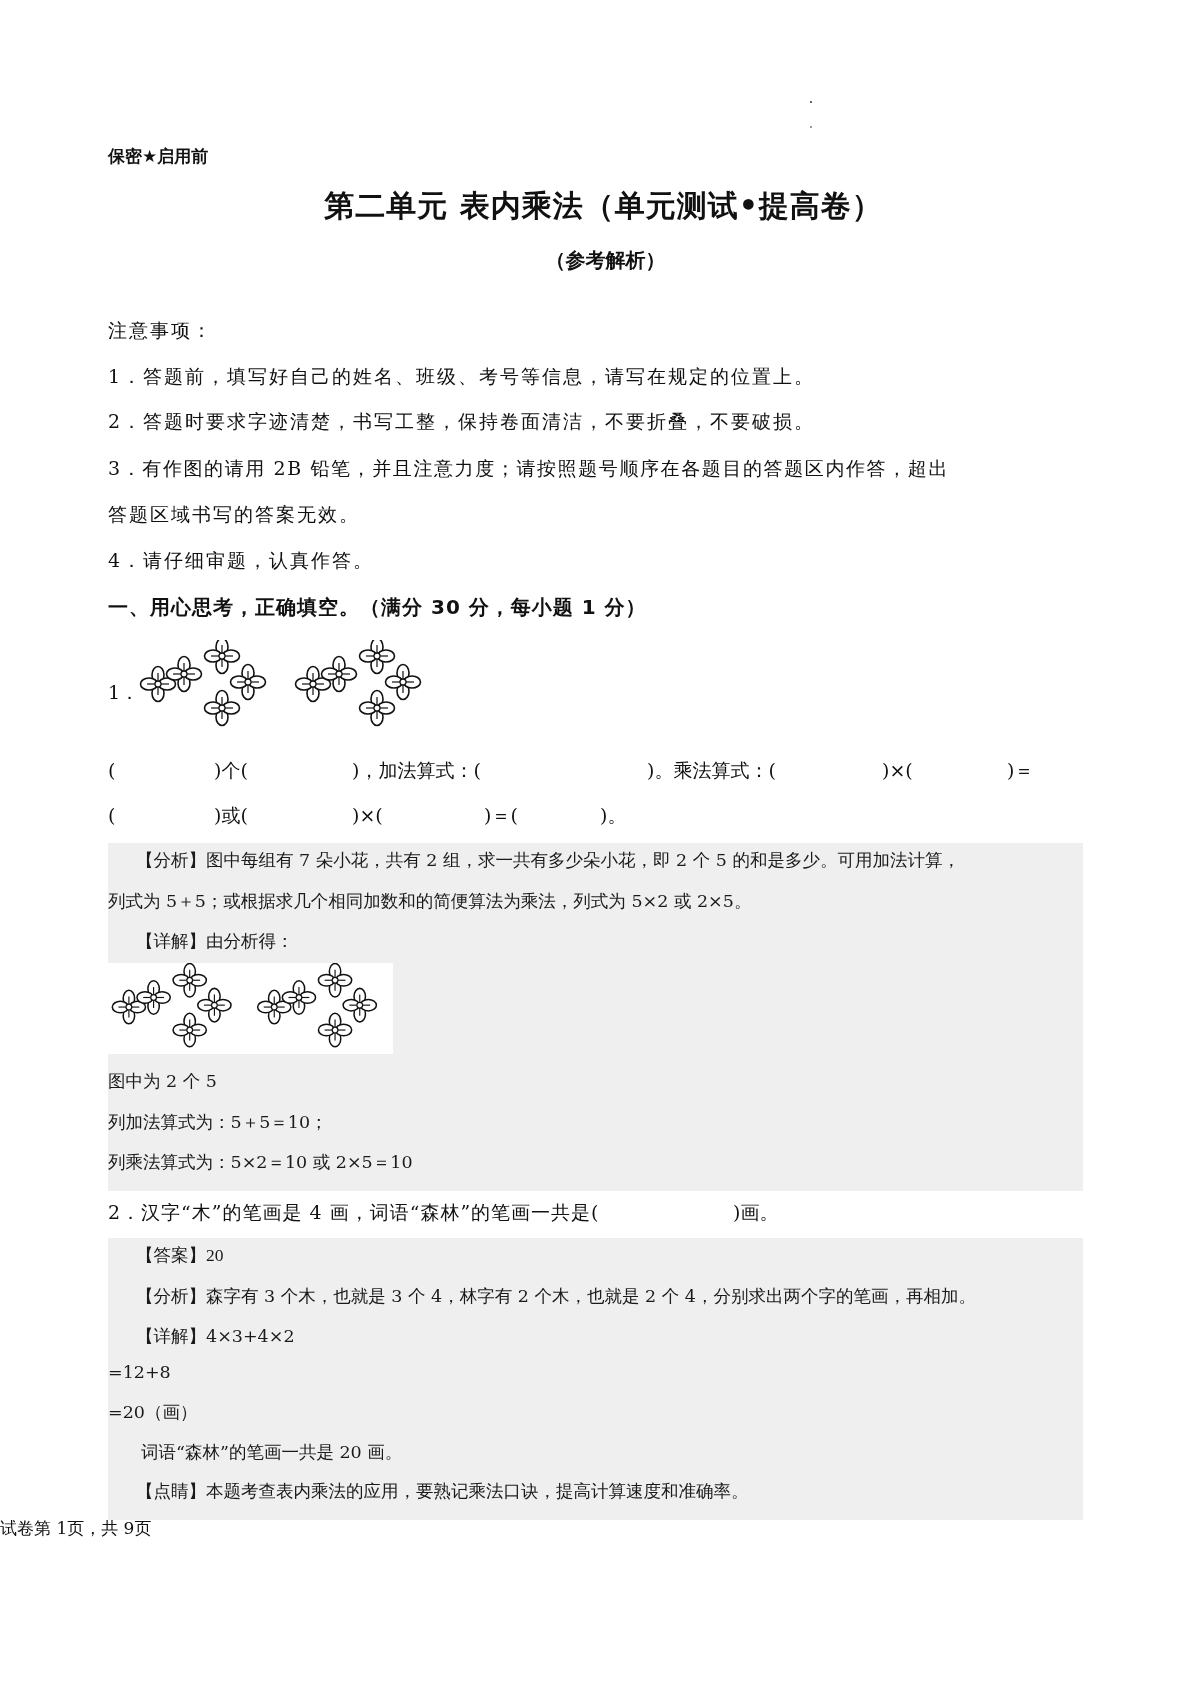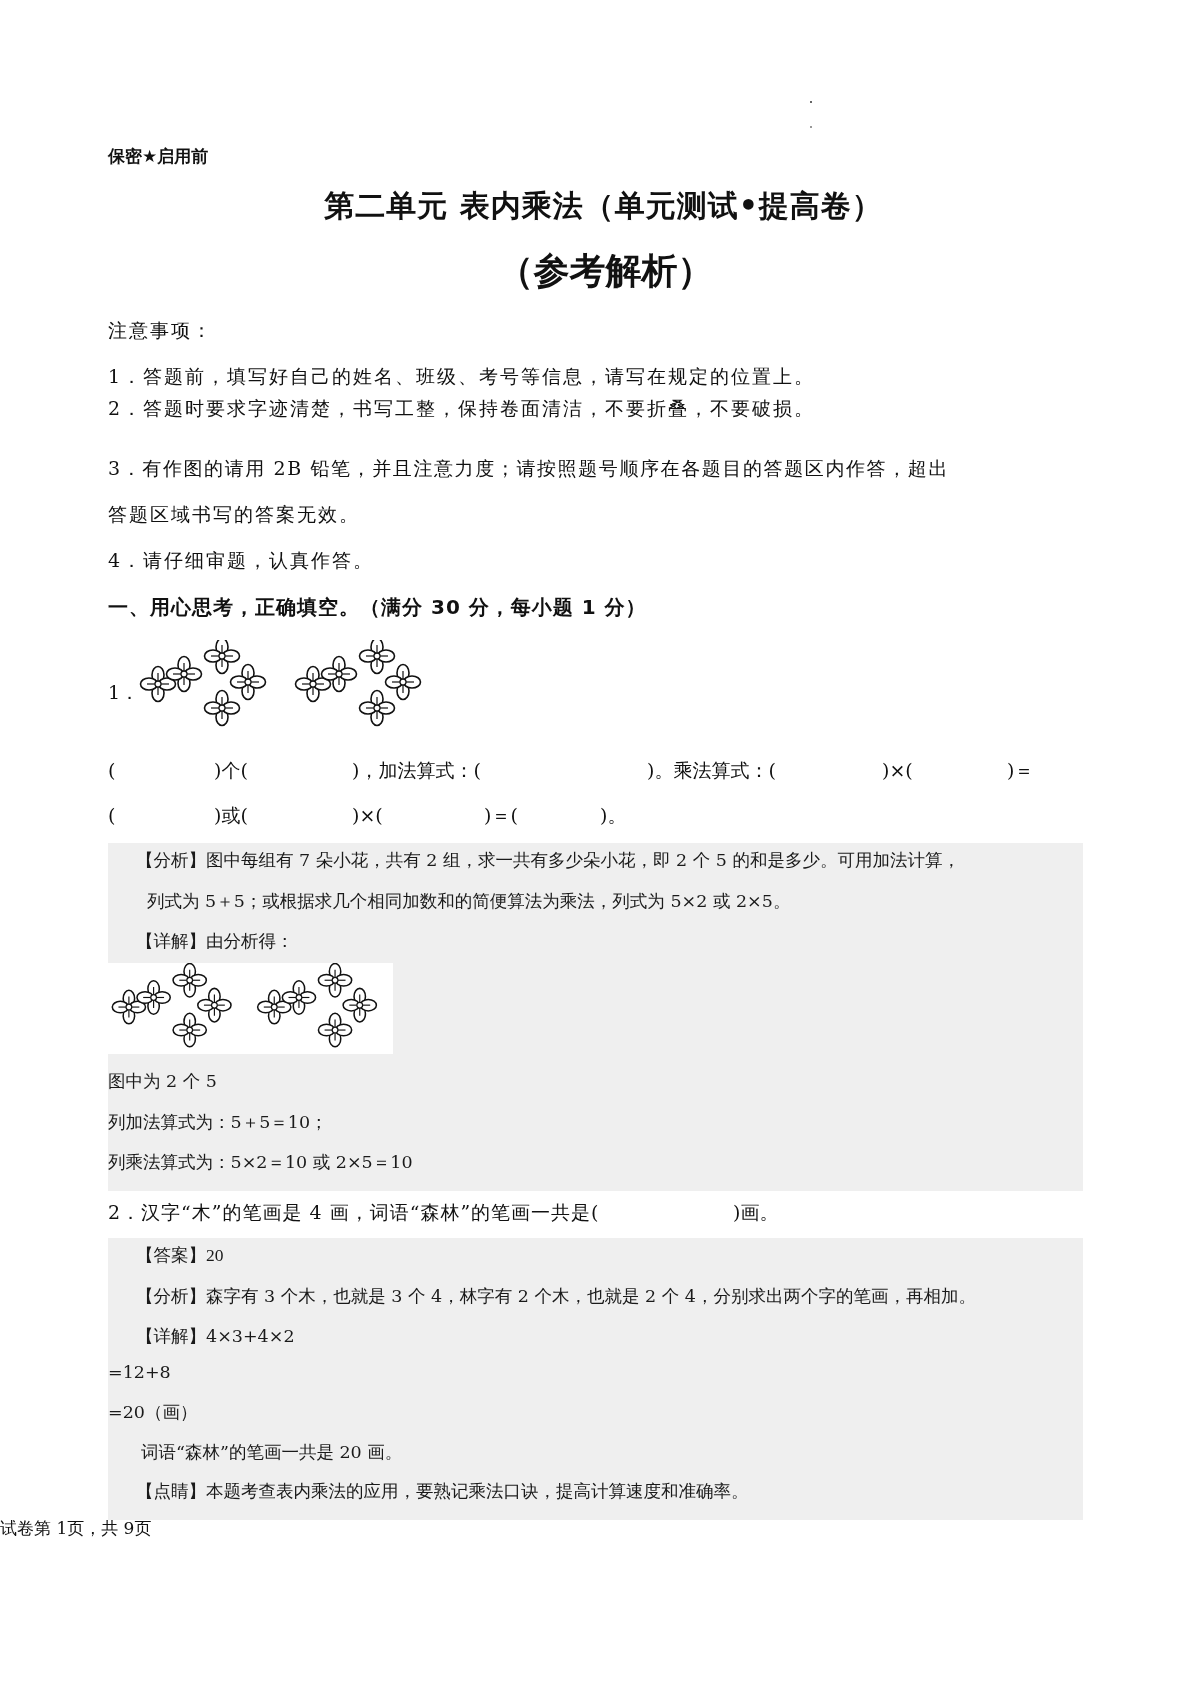--- a/index.html
+++ b/index.html
@@ -3,21 +3,21 @@
 <meta charset="utf-8">
 <style>
   html, body { margin: 0; padding: 0; background: #ffffff; }
   body { width: 1191px; height: 1684px; position: relative; overflow: hidden;
          font-family: "DejaVu Serif", "Liberation Serif", serif; color: #111; }
   .abs { position: absolute; }
   .sans { font-family: "DejaVu Sans", "Liberation Sans", sans-serif; }
   .dot { position: absolute; width: 2px; height: 2px; background: #666; }
   .confidential { left: 108px; top: 145px; font-size: 17px; font-weight: bold; }
   .title { left: 8px; width: 1191px; text-align: center; top: 186px; font-size: 30px; font-weight: bold; letter-spacing: 1px; }
-  .subtitle { left: 0; width: 1191px; text-align: center; top: 247px; font-size: 36px; font-weight: bold; padding-left: 20px; box-sizing: border-box; }
+  .subtitle { left: 0; width: 1191px; text-align: center; top: 247px; font-size: 20px; font-weight: bold; padding-left: 20px; box-sizing: border-box; }
   .line { left: 108px; font-size: 19px; white-space: nowrap; letter-spacing: 2px; }
   .section { left: 108px; top: 594px; font-size: 20px; font-weight: bold; letter-spacing: 1px; white-space: nowrap; }
   .flowers { position: absolute; }
   .blank-line { left: 108px; font-size: 19px; white-space: nowrap; }
   .blank-line span { display: inline-block; }
   .gray-box { position: absolute; left: 108px; width: 975px; background: #efefef; }
   .box-text { position: absolute; left: 108px; font-size: 17.5px; white-space: nowrap; color: #1a1a1a; }
   .tag { font-weight: normal; padding-left: 28px; }
   .img-box { position: absolute; left: 108px; top: 963px; width: 285px; height: 91px; background: #ffffff; }
   .footer { left: 0; width: 1191px; text-align: left; top: 1517px; font-size: 17px; }
@@ -54,21 +54,21 @@
 
 <div class="dot" style="left:810px; top:101px;"></div>
 <div class="dot" style="left:810px; top:126px; background:#999;"></div>
 
 <div class="abs sans confidential">保密★启用前</div>
 <div class="abs sans title">第二单元  表内乘法（单元测试•提高卷）</div>
 <div class="abs sans subtitle">（参考解析）</div>
 
 <div class="abs line" style="top:318px;">注意事项：</div>
 <div class="abs line" style="top:364px;">1．答题前，填写好自己的姓名、班级、考号等信息，请写在规定的位置上。</div>
-<div class="abs line" style="top:396px;text-align:center;">2．答题时要求字迹清楚，书写工整，保持卷面清洁，不要折叠，不要破损。</div>
+<div class="abs line" style="top:409px;text-align:center;">2．答题时要求字迹清楚，书写工整，保持卷面清洁，不要折叠，不要破损。</div>
 <div class="abs line" style="top:456px; letter-spacing:1.6px;">3．有作图的请用 2B 铅笔，并且注意力度；请按照题号顺序在各题目的答题区内作答，超出</div>
 <div class="abs line" style="top:502px;">答题区域书写的答案无效。</div>
 <div class="abs line" style="top:548px;">4．请仔细审题，认真作答。</div>
 
 <div class="abs sans section">一、用心思考，正确填空。（满分 30 分，每小题 1 分）</div>
 
 <div class="abs line" style="top:680px; letter-spacing:0;">1．</div>
 <svg class="flowers" style="left:138px; top:640px;" width="300" height="95" viewBox="0 0 300 95">
   <use href="#flower-group" x="0" y="0"></use>
   <use href="#flower-group" x="155" y="0"></use>
@@ -78,21 +78,21 @@
   <span style="width:106px;">(</span><span style="width:138px;">)个(</span><span style="width:295px;">)，加法算式：(</span><span style="width:235px;">)。乘法算式：(</span><span style="width:125px;">)×(</span><span>)＝</span>
 </div>
 <div class="abs blank-line" style="top:803px;">
   <span style="width:106px;">(</span><span style="width:138px;">)或(</span><span style="width:132px;">)×(</span><span style="width:116px;">)＝(</span><span>)。</span>
 </div>
 
 <div class="gray-box" style="top:843px; height:348px;"></div>
 <div class="box-text" style="top:848px;">
   <span class="tag">【分析】</span><span>图中每组有 7 朵小花，共有 2 组，求一共有多少朵小花，即 2 个 5 的和是多少。可用加法计算，</span>
 </div>
-<div class="box-text" style="top:889px;margin-left:39px;">列式为 5＋5；或根据求几个相同加数和的简便算法为乘法，列式为 5×2 或 2×5。</div>
+<div class="box-text" style="top:889px;">列式为 5＋5；或根据求几个相同加数和的简便算法为乘法，列式为 5×2 或 2×5。</div>
 <div class="box-text" style="top:929px;">
   <span class="tag">【详解】</span><span>由分析得：</span>
 </div>
 <div class="img-box">
   <svg width="285" height="91" viewBox="0 0 300 95" preserveAspectRatio="none">
     <use href="#flower-group" x="2" y="2"></use>
     <use href="#flower-group" x="155" y="2"></use>
   </svg>
 </div>
 <div class="box-text" style="top:1069px;">图中为 2 个 5</div>

